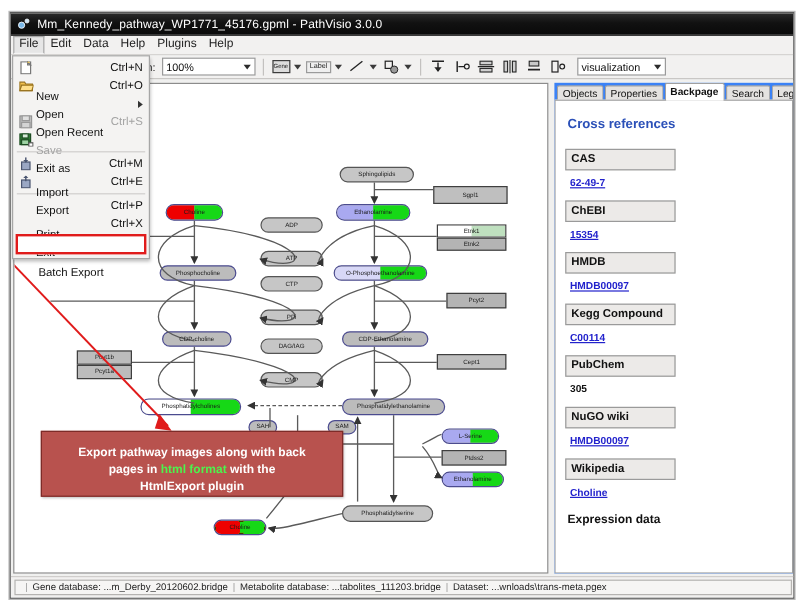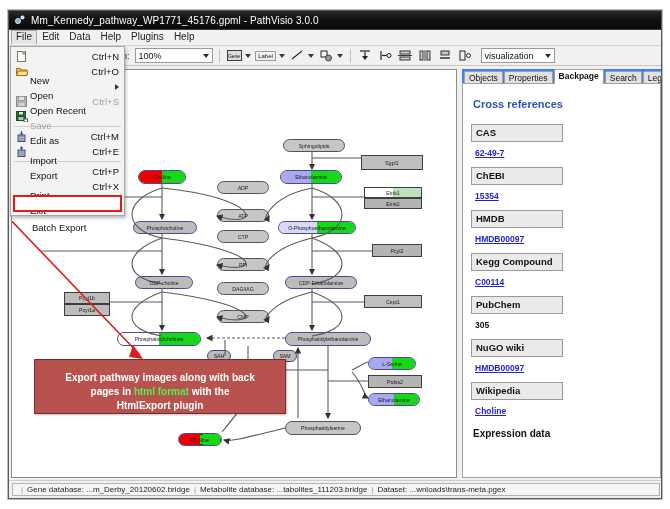--- a/index.html
+++ b/index.html
@@ -747,21 +747,21 @@
           </div>
           <div class="fm-row">
             <span class="fm-ico">
               <svg width="12" height="11">
                 <rect x="0.5" y="0.5" width="9" height="9" fill="#2f7a36" stroke="#1d4d22"></rect>
                 <rect x="2.5" y="0.5" width="5" height="3.5" fill="#d6ead8" stroke="#1d4d22"></rect>
                 <rect x="2" y="5.5" width="6" height="4" fill="#9ed3a3" stroke="#1d4d22"></rect>
                 <rect x="8" y="8" width="3.5" height="3" fill="#fff" stroke="#555"></rect>
               </svg>
             </span>
-            <span class="fm-lbl">Edit as</span>
+            <span class="fm-lbl">Exit as</span>
           </div>
           <div class="fm-sep"></div>
           <div class="fm-row">
             <span class="fm-ico">
               <svg width="11" height="11">
                 <rect x="2" y="4" width="7" height="6.5" fill="#9aa7c4" stroke="#4a5570"></rect>
                 <path d="M5.5 0 L5.5 4" stroke="#4a5570" stroke-width="1.2"></path>
                 <path d="M3.4 2.4 L5.5 4.6 L7.6 2.4 Z" fill="#4a5570"></path>
               </svg>
             </span>

